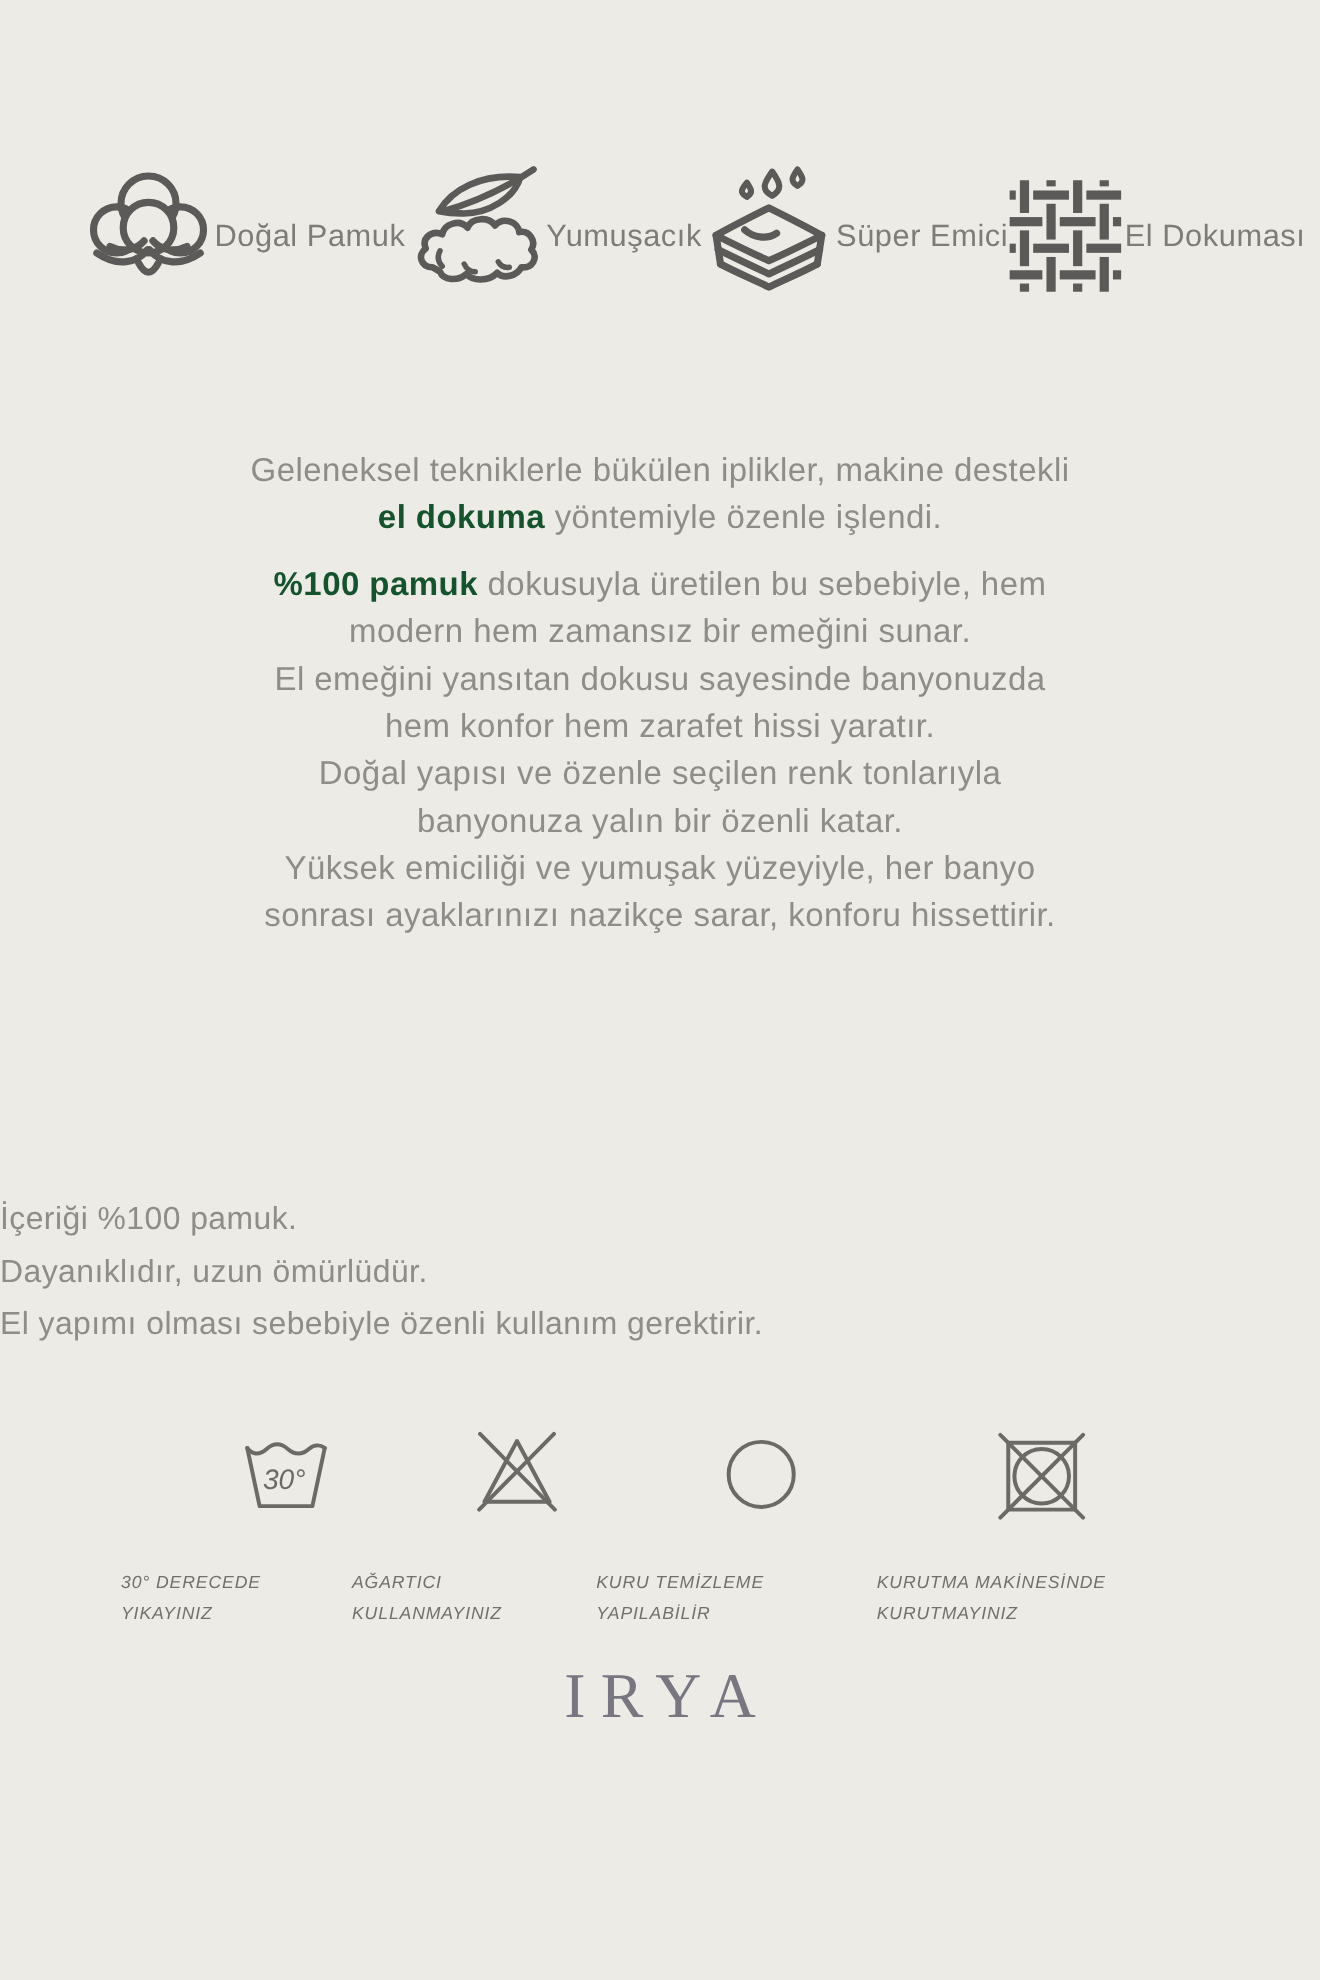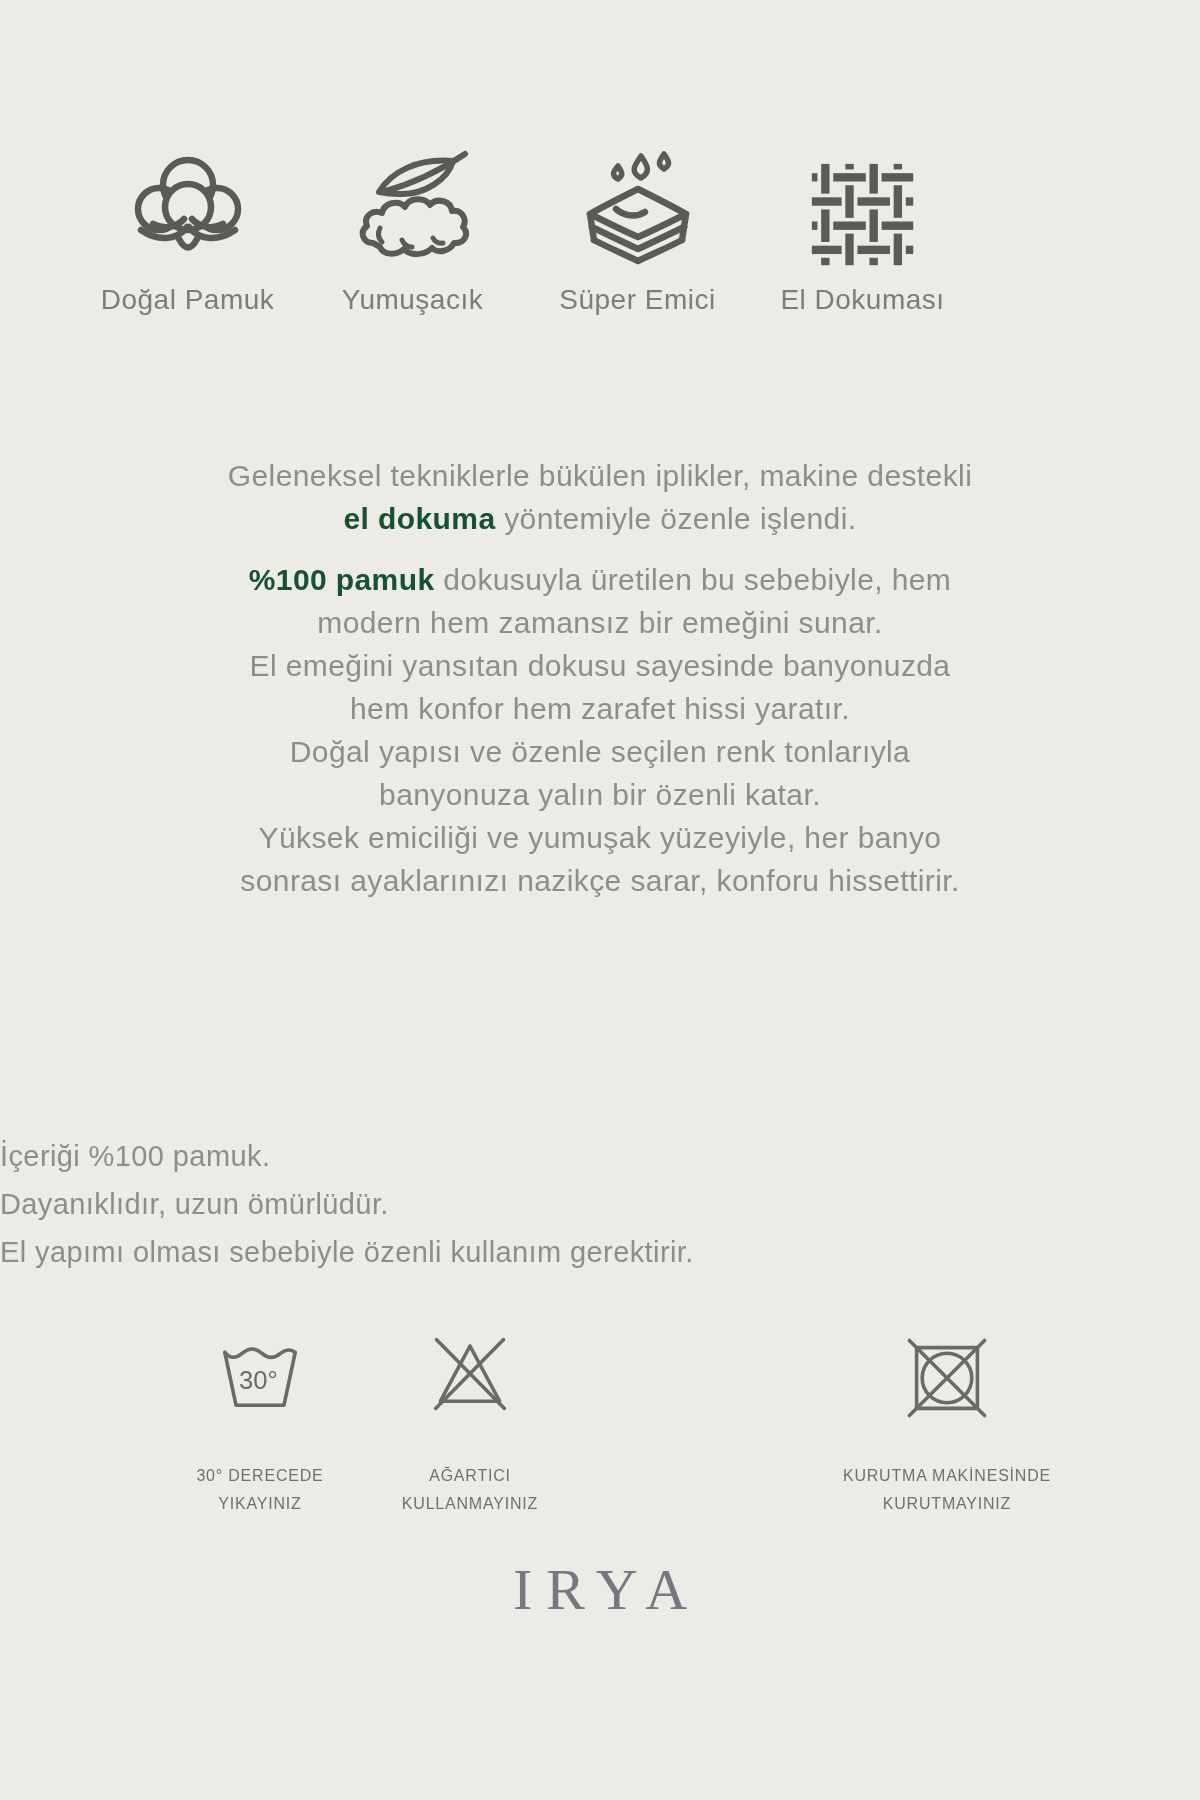--- a/index.html
+++ b/index.html
@@ -7,33 +7,33 @@
   body { font-family:"Liberation Sans","DejaVu Sans",sans-serif; }
   .page {
     position:relative; width:1200px; height:1800px;
     background:#ECEBE5; overflow:hidden;
   }
   
   .features {
     margin:146px 0 0 75px; width:900px;
     display:grid; grid-template-columns:repeat(4,1fr);
   }
-  .feature { display:flex; flex-direction:column; align-items:center; }
+  .feature { display:flex; flex-direction:row; align-items:center; }
   .feature .icon-box { height:122px; display:flex; align-items:flex-end; justify-content:center; }
   .feature-label {
     margin-top:16px; font-size:28px; color:#7D7C78; letter-spacing:0.5px; white-space:nowrap;
   }
   
   .intro { margin-top:138px; text-align:center; font-size:30px; line-height:43px; color:#8E8D89; letter-spacing:0.4px; }
   .bodytext { margin-top:18px; text-align:center; font-size:30px; line-height:43px; color:#8E8D89; letter-spacing:0.4px; }
   .bold-seg { font-weight:700; color:#14532d; }
   .details { margin-top:230px; text-align:left; font-size:29px; line-height:48px; color:#8E8D89; letter-spacing:0.4px; }
   
   .care-row { position:relative; margin-top:50px; height:230px; }
-  .care-col { position:absolute; top:4px; width:300px; text-align:center; }
+  .care-col { position:absolute; top:16px; width:300px; text-align:left;font-style:italic; }
   .care-col .care-icon-box { height:96px; display:flex; align-items:center; justify-content:center; }
   .care-label { margin-top:36px; font-size:16px; line-height:28px; color:#71706C; letter-spacing:0.8px; white-space:nowrap; }
   .care-c1 { left:110px; } .care-c2 { left:320px; } .care-c3 { left:542px; } .care-c4 { left:797px; }
   
   .brand { text-align:center; }
   .brand-logo {
     display:inline-block; font-family:"Liberation Serif","DejaVu Serif",serif;
     font-size:58px; letter-spacing:14px; color:#787680; padding-left:14px;
   }
   svg { display:block; }
@@ -171,20 +171,31 @@
           <path d="M18,12 L103,98"></path>
           <path d="M102,12 L17,98"></path>
         </svg>
       </div>
       <div class="care-label">
         <div>AĞARTICI</div>
         <div>KULLANMAYINIZ</div>
       </div>
     </div>
 
+    <div class="care-col care-c3">
+      <div class="care-icon-box">
+        <svg width="96" height="96" viewBox="0 0 120 120" fill="none" stroke="#6B6A67" stroke-width="4.5">
+          <circle cx="60" cy="58" r="37"></circle>
+        </svg>
+      </div>
+      <div class="care-label">
+        <div>KURU TEMİZLEME</div>
+        <div>YAPILABİLİR</div>
+      </div>
+    </div>
 
     <div class="care-col care-c4">
       <div class="care-icon-box">
         <svg width="96" height="96" viewBox="0 0 120 120" fill="none" stroke="#6B6A67" stroke-width="4.5" stroke-linecap="round" stroke-linejoin="round">
           <rect x="22" y="22" width="76" height="76"></rect>
           <circle cx="60" cy="60" r="31"></circle>
           <path d="M13,13 L107,107"></path>
           <path d="M107,13 L13,107"></path>
         </svg>
       </div>

